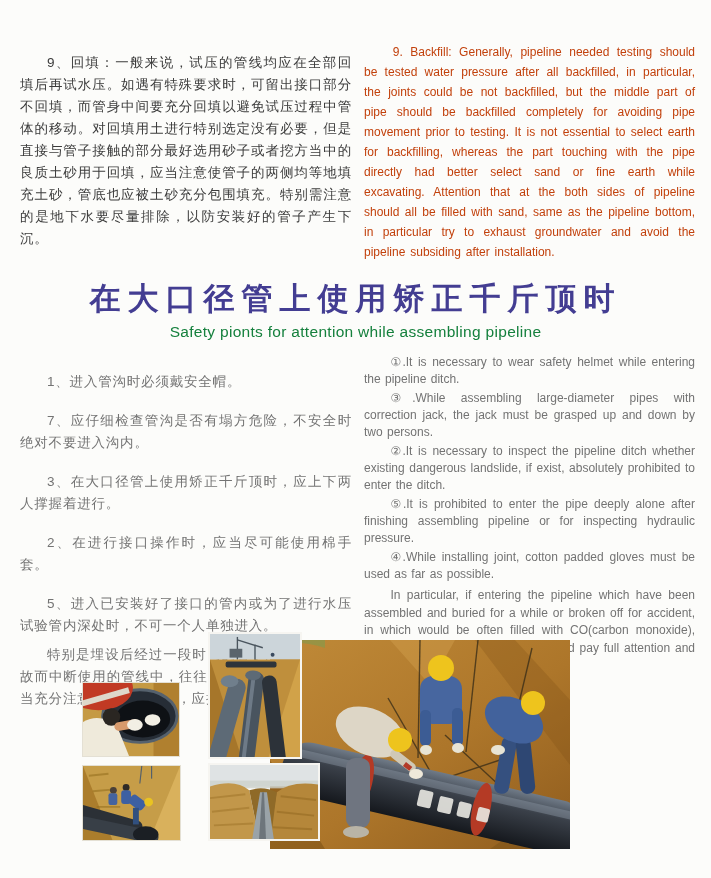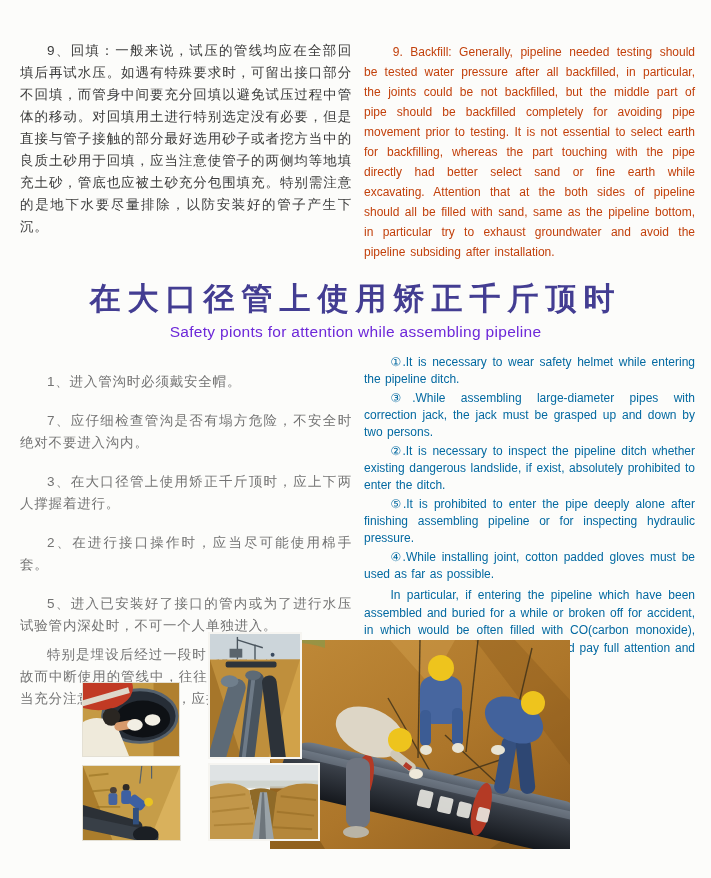--- a/index.html
+++ b/index.html
@@ -6,49 +6,49 @@
   .page{
     position:relative;width:711px;height:878px;margin:0 auto;
     background:#fcfcfa;overflow:hidden;
     font-family:"Liberation Sans",sans-serif;color:#3a3a3a;
   }
   
   .columns{display:flex;padding:0 16px 0 20px;box-sizing:border-box;}
   .col-zh{width:332px;margin-right:12px;flex:none;}
   .col-en{flex:1;min-width:0;}
   
-  .intro{margin-top:40px;}
+  .intro{margin-top:40px;align-items:center;}
   .intro .zh{
     margin:0;font-size:13.5px;line-height:22px;letter-spacing:0.8px;
     text-align:justify;text-indent:2em;color:#3b3b3b;
   }
   .intro .en{
     margin:2px 0 0 0;font-size:12px;line-height:20px;
     text-align:justify;text-indent:2.4em;color:#c2410c;word-spacing:1.5px;
   }
   
   .title-block{margin-top:16px;text-align:center;}
   .title-block h1{
     margin:0;font-family:"DejaVu Serif","Liberation Serif",serif;
     font-size:31px;font-weight:bold;letter-spacing:7px;color:#433d92;
   }
   .title-block h2{
-    margin:3px 0 0 0;font-size:15.5px;font-weight:normal;color:#6d28d9;
+    margin:3px 0 0 0;font-size:15.5px;font-weight:normal;color:#15803d;
     letter-spacing:0.3px;
   }
   
   .lists{margin-top:13px;}
   .zh-item{
     margin:17px 0 6px 0;font-size:13.5px;line-height:22px;letter-spacing:0.8px;
     text-align:justify;text-indent:2em;color:#737373;
   }
   .zh-note{margin-top:7px;}
   .en-item{
     margin:0 0 2px 0;font-size:12px;line-height:17px;
-    text-align:justify;text-indent:2.2em;color:#0369a1;word-spacing:1px;
+    text-align:justify;text-indent:2.2em;color:#737373;word-spacing:1px;
   }
   .en-note{margin-top:4px;line-height:17.5px;}
   
   .photo{position:absolute;box-sizing:border-box;overflow:hidden;}
   .photo svg{display:block;width:100%;height:100%;}
   .ph-small{border:1px solid #e4e0d4;}
   .ph-over{border:2px solid #f6f5f1;}
   .ph-pipe-mouth {left:82px; top:682px;width:98px; height:75px; z-index:3;}
   .ph-trench-workers{left:82px; top:765px;width:99px; height:76px; z-index:3;}
   .ph-pipes-crane {left:208px;top:632px;width:94px; height:127px;z-index:2;}

